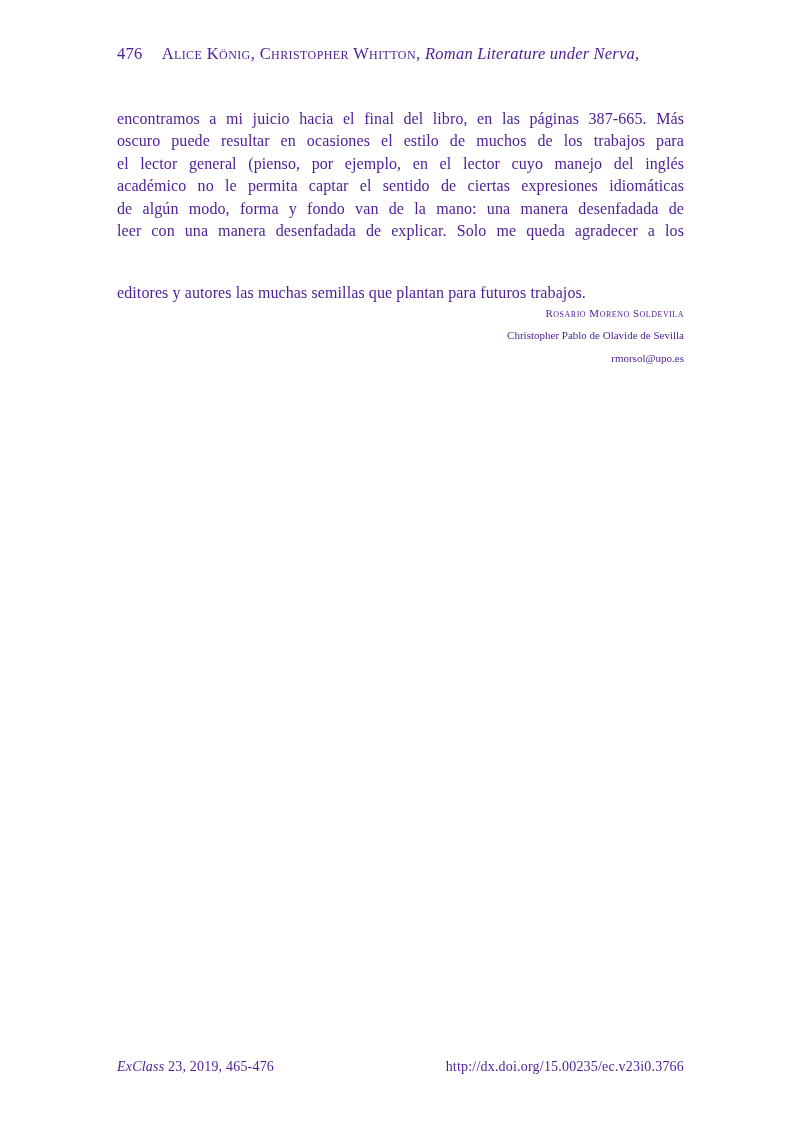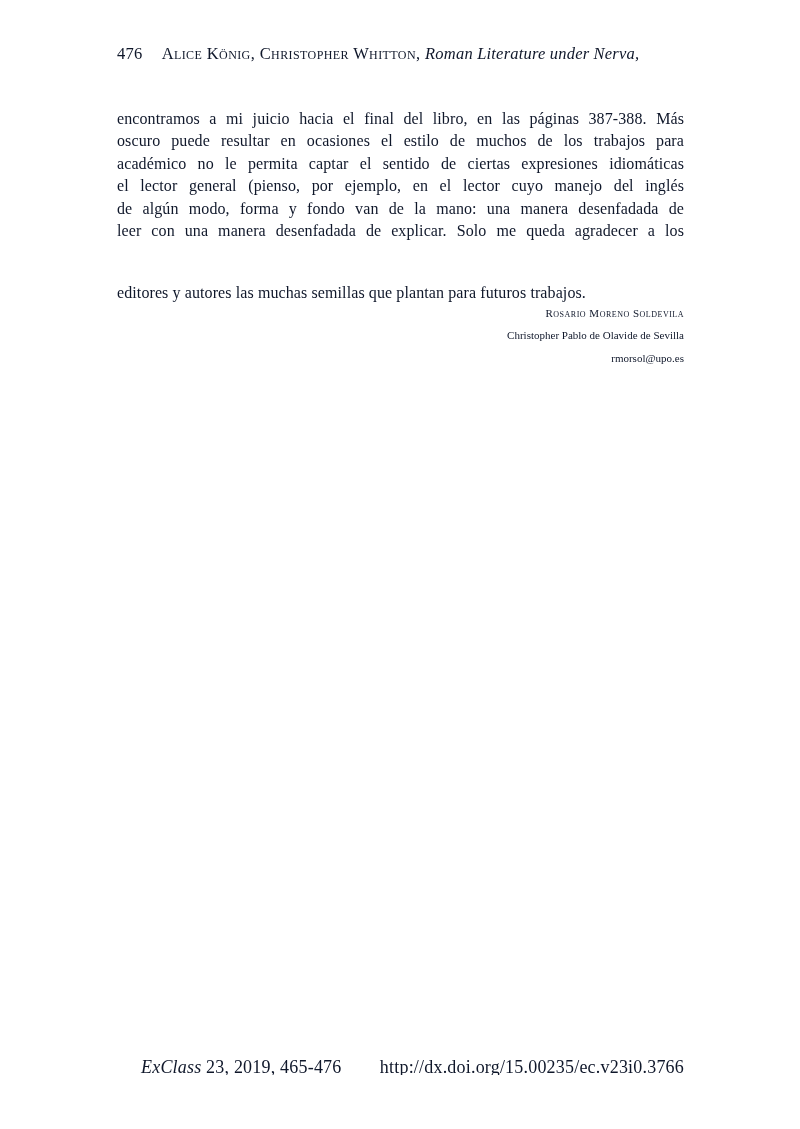--- a/index.html
+++ b/index.html
@@ -6,21 +6,21 @@
     margin: 0;
     padding: 0;
     background: #ffffff;
   }
   .page {
     position: relative;
     width: 800px;
     height: 1075px;
     background: #ffffff;
     font-family: "Liberation Serif", "DejaVu Serif", serif;
-    color: #0f172a;
+    color: #4c1d95;
     overflow: hidden;
     border-radius: 8px;
   }
   
   .running-header {
     position: absolute;
     top: 44px;
     left: 117px;
     right: 116px;
     font-size: 16.5px;
@@ -79,43 +79,42 @@
   }
   
   .footer {
     position: absolute;
     top: 1056px;
     left: 117px;
     right: 116px;
     display: flex;
     justify-content: space-between;
     align-items: center;
-    font-size: 18px;
+    font-size: 14px;
     line-height: 22px;
-    margin-left: 24px;
   }
   .journal-ref, .doi {
     letter-spacing: 0.2px;
     white-space: nowrap;
   }
 </style>
 </head>
 <body>
 
 <div class="page">
 
   <div class="running-header">
     <span class="pagenum">476</span><span class="smallcaps">Alice König, Christopher Whitton,</span><span class="booktitle">Roman Literature under Nerva,</span>
   </div>
 
   <div class="body-text">
-    <div class="jline">encontramos a mi juicio hacia el final del libro, en las páginas 387-388. Más</div>
+    <div class="jline">encontramos a mi juicio hacia el final del libro, en las páginas 387-665. Más</div>
     <div class="jline">oscuro puede resultar en ocasiones el estilo de muchos de los trabajos para</div>
+    <div class="jline">el lector general (pienso, por ejemplo, en el lector cuyo manejo del inglés</div>
     <div class="jline">académico no le permita captar el sentido de ciertas expresiones idiomáticas</div>
-    <div class="jline">el lector general (pienso, por ejemplo, en el lector cuyo manejo del inglés</div>
     <div class="jline">de algún modo, forma y fondo van de la mano: una manera desenfadada de</div>
     <div class="jline">leer con una manera desenfadada de explicar. Solo me queda agradecer a los</div>
     <div class="jline last">editores y autores las muchas semillas que plantan para futuros trabajos.</div>
   </div>
 
   <div class="signature">
     <div class="sig-name">Rosario Moreno Soldevila</div>
     <div class="sig-affiliation">Christopher Pablo de Olavide de Sevilla</div>
     <div class="sig-email">rmorsol@upo.es</div>
   </div>

